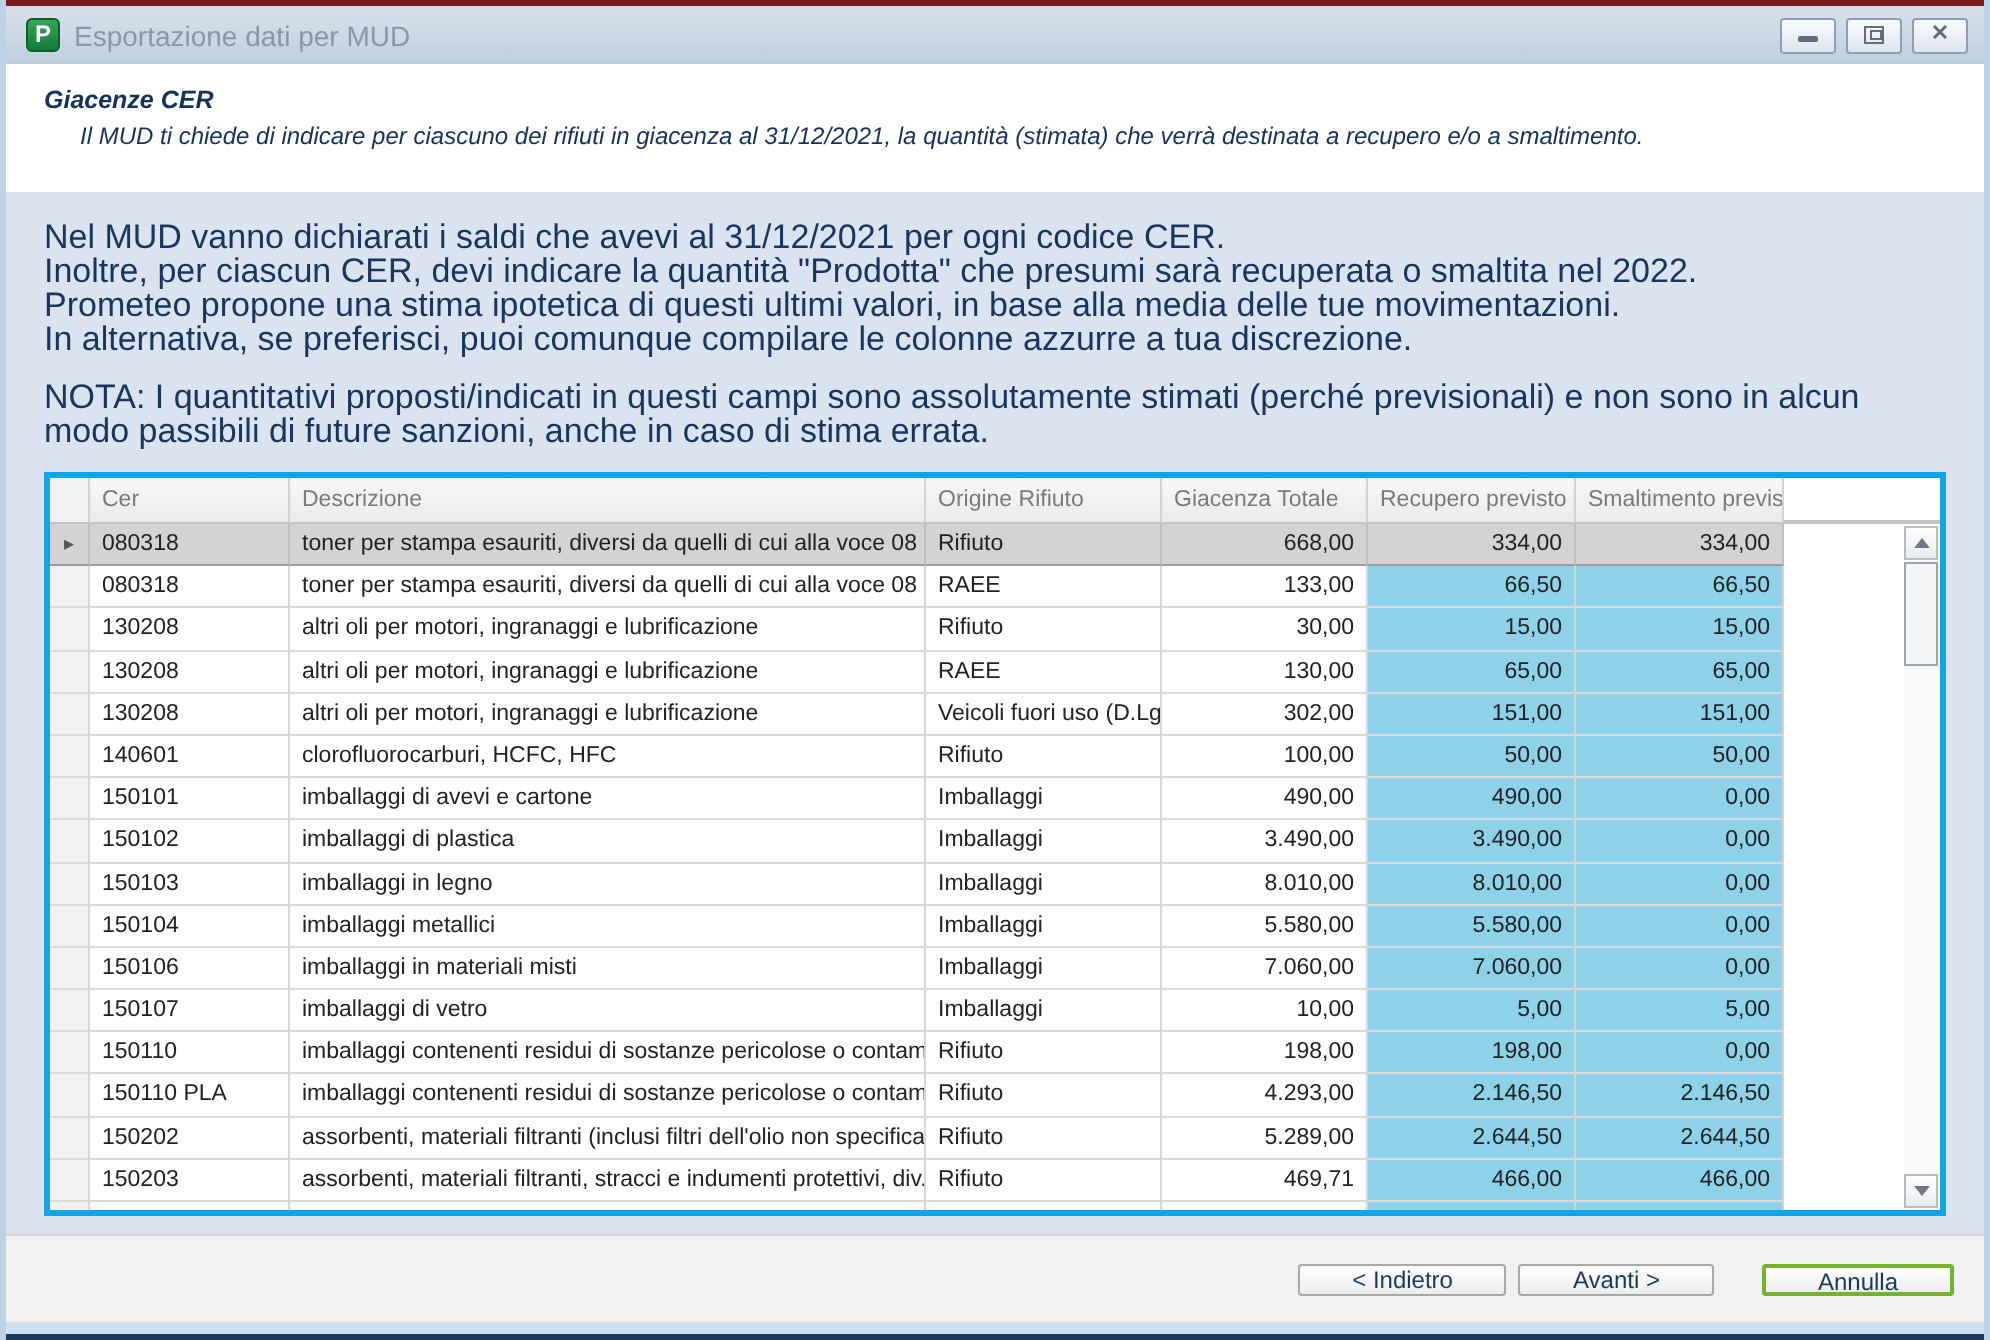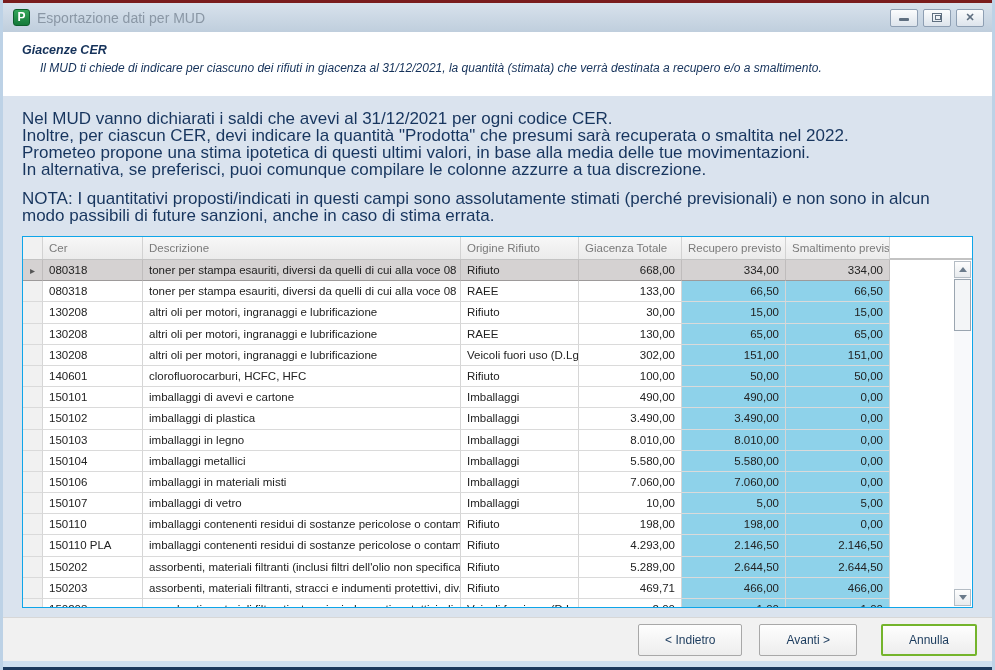--- a/index.html
+++ b/index.html
@@ -25,21 +25,21 @@
   .wizard-header { background:#ffffff; height:64px; padding:11px 20px 0 19px;font-style:italic; }
   .wizard-title { font-size:12.5px; font-weight:bold; color:#15325a; }
   .wizard-subtitle { font-size:12px; color:#15325a; margin-top:4px; padding-left:18px; }
 
   
   .content { background:#dae3ee; height:521px; padding:14px 19px 0 19px; }
   .info { font-size:17px; color:#17355e; line-height:17px; }
   .info .note { margin-top:12px; }
 
   
-  .grid { margin-top:12px; width:951px; height:372px; background:#ffffff; border:1px solid #0ea5e9; position:relative; overflow:hidden; }
+  .grid { margin-top:12px; width:951px; height:372px; background:#ffffff; border:3px solid #0ea5e9; position:relative; overflow:hidden; }
   .g-header { display:flex; height:23px; background:linear-gradient(#f7f7f7,#ebebeb); border-bottom:1px solid #c3c3c3; }
   .g-header .c { color:#7a7a7a; font-size:11.5px; line-height:22px; padding-left:6px; border-right:1px solid #d2d2d2; overflow:hidden; white-space:nowrap; }
   .g-body { height:347px; overflow:hidden; background:#ffffff; }
   .g-row { display:flex; height:21.2px; background:#ffffff; }
   .g-row .c { font-size:11.5px; line-height:20px; padding-left:6px; border-right:1px solid #d6d6d6; border-bottom:1px solid #dadada; overflow:hidden; white-space:nowrap; color:#222222; }
   .c.sel   { flex:0 0 20px; padding-left:0; text-align:center; background:#f1f1f1; }
   .c.cer   { flex:0 0 100px; }
   .c.desc  { flex:0 0 318px; }
   .c.orig  { flex:0 0 118px; }
   .c.giac  { flex:0 0 103px; }
@@ -58,22 +58,22 @@
   .vscroll { position:absolute; right:1px; top:24px; bottom:1px; width:17px; background:#f8f9fb; }
   .sbtn { position:absolute; left:0; width:17px; height:17px; background:linear-gradient(#fdfdfd,#e8ebee); border:1px solid #b4bcc4; display:flex; align-items:center; justify-content:center; }
   .sbtn.top { top:0; }
   .sbtn.bottom { bottom:0; }
   .tri-up { width:0; height:0; border-left:4px solid transparent; border-right:4px solid transparent; border-bottom:5px solid #6b7b8b; }
   .tri-down { width:0; height:0; border-left:4px solid transparent; border-right:4px solid transparent; border-top:5px solid #6b7b8b; }
   .sthumb { position:absolute; left:0; top:18px; width:17px; height:52px; background:#f3f5f7; border:1px solid #9aa5b0; }
 
   
   .footer { height:44px; background:#f1f1f1; border-top:1px solid #d7d7d7; display:flex; align-items:center; justify-content:flex-end; padding-right:15px; }
-  .btn { height:32px; min-width:67px; padding:0 26px; background:linear-gradient(#fefefe,#ededed); border:1px solid #a8a8a8; border-radius:2px; font-family:"Liberation Sans", sans-serif; font-size:12px; color:#1a3a5c; cursor:default; }
-  .btn + .btn { margin-left:17px; }
+  .btn { height:16px; min-width:67px; padding:0 26px; background:linear-gradient(#fefefe,#ededed); border:1px solid #a8a8a8; border-radius:2px; font-family:"Liberation Sans", sans-serif; font-size:12px; color:#1a3a5c; cursor:default; }
+  .btn + .btn { margin-left:6px; }
   .btn.cancel { margin-left:24px; min-width:74px; border:2px solid #74b42c; }
 </style>
 </head>
 <body>
 
 <div class="window">
   <div class="edge-top"></div>
 
   <div class="titlebar">
     <span class="app-icon">P</span>

